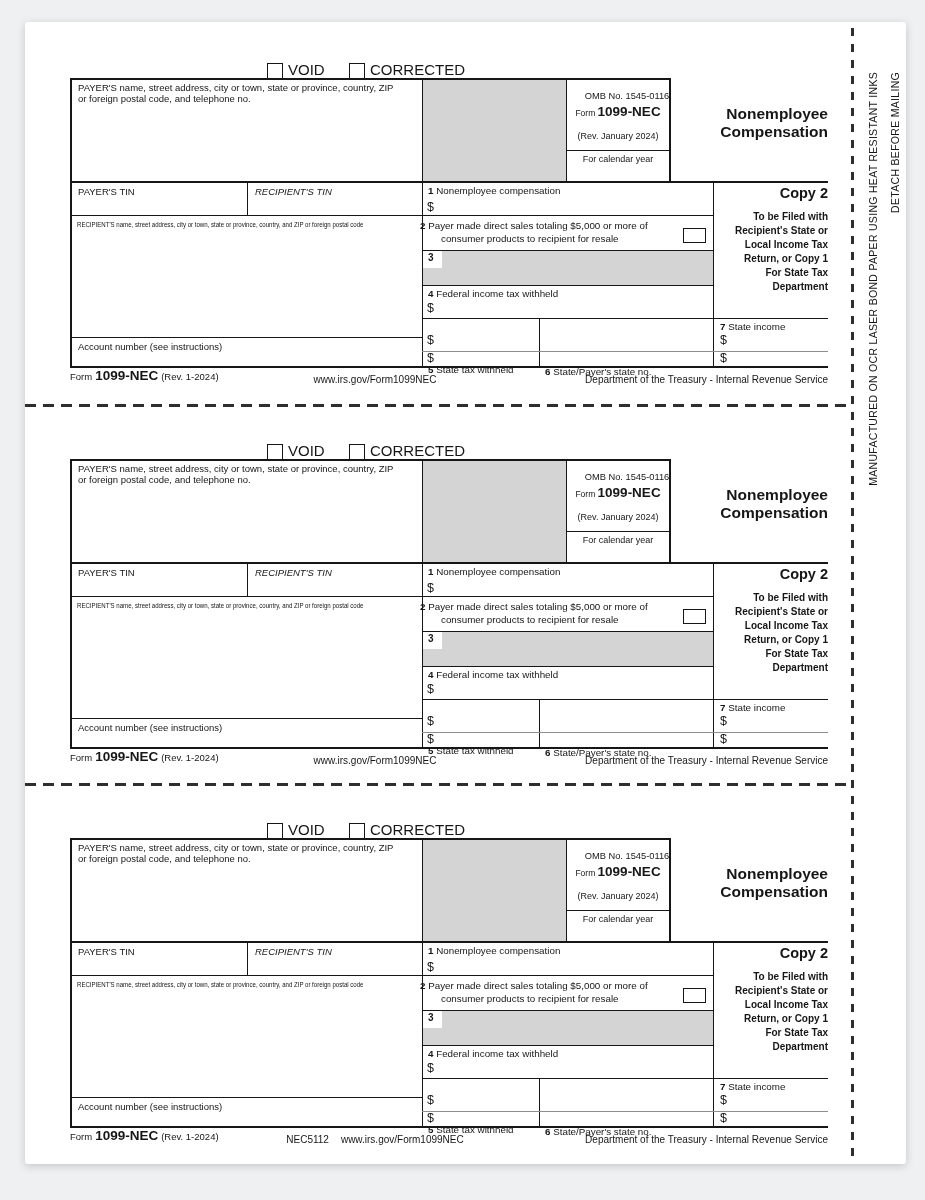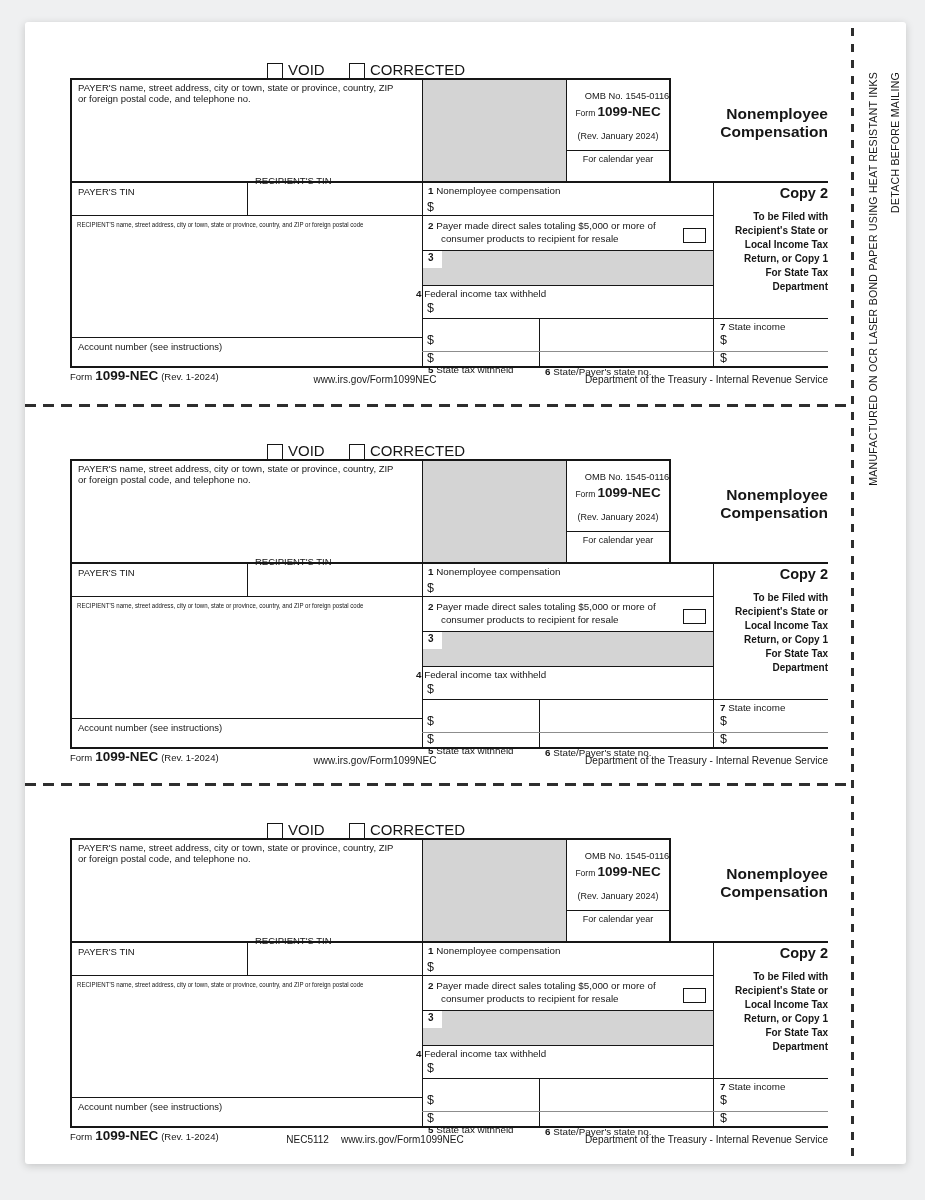--- a/index.html
+++ b/index.html
@@ -37,43 +37,43 @@
               font-size:10px;font-weight:700;padding:1px 0 0 5px;box-sizing:border-box;}
   
   .void-cb{left:197px;top:1px;}
   .void-label{left:218px;top:2px;font-size:15px;}
   .corrected-cb{left:279px;top:1px;}
   .corrected-label{left:300px;top:2px;font-size:15px;}
   
   .payer-l1{left:8px;top:20px;}
   .payer-l2{left:8px;top:31px;}
   .tin-p{left:8px;top:124px;}
-  .tin-r{left:185px;top:113px;}
+  .tin-r{left:185px;top:124px;font-style:italic;}
   .recip-lbl{left:7px;top:157px;font-size:8px;transform:scaleX(.76);transform-origin:0 0;}
   .acct-lbl{left:8px;top:279px;}
   
   .omb-no{left:496px;top:22px;width:122px;text-align:center;font-size:9.3px;margin-top:7px;}
   .omb-form{left:496px;top:44px;width:104px;text-align:center;font-size:8.5px;}
   .omb-form b{font-size:13.5px;font-weight:700;}
   .omb-rev{left:496px;top:69px;width:104px;text-align:center;font-size:9px;}
   .omb-cal{left:496px;top:92px;width:104px;text-align:center;font-size:9px;}
   
   .title{left:458px;top:43px;width:300px;text-align:right;font-size:15.5px;font-weight:700;line-height:18px;}
   .title span{display:block;}
   .copy2{left:558px;top:126px;width:200px;text-align:right;font-size:14.5px;font-weight:700;}
   .copy2-lines{left:558px;top:148px;width:200px;text-align:right;font-size:10px;font-weight:700;line-height:14px;}
   .copy2-lines span{display:block;}
   
   .boxlbl{font-size:9.8px;}
   .boxlbl b{font-weight:700;}
   .b1-lbl{left:358px;top:123px;}
-  .b2-l1{left:358px;top:158px;}
+  .b2-l1{left:350px;top:158px;}
   .b2-l2{left:371px;top:171px;}
   .b2-cb{left:613px;top:166px;width:21px;height:13px;border-width:1.4px;}
-  .b4-lbl{left:346px;top:226px;}
+  .b4-lbl{left:358px;top:226px;}
   .b5-lbl{left:358px;top:259px;margin-top:43px;}
   .b6-lbl{left:475px;top:259px;margin-top:45px;}
   .b7-lbl{left:650px;top:259px;}
   .dol{font-size:12.5px;line-height:13px;}
   .b1-d{left:357px;top:139px;}
   .b4-d{left:357px;top:240px;}
   .b5-d1{left:357px;top:272px;}
   .b5-d2{left:357px;top:290px;}
   .b7-d1{left:650px;top:272px;}
   .b7-d2{left:650px;top:290px;}

